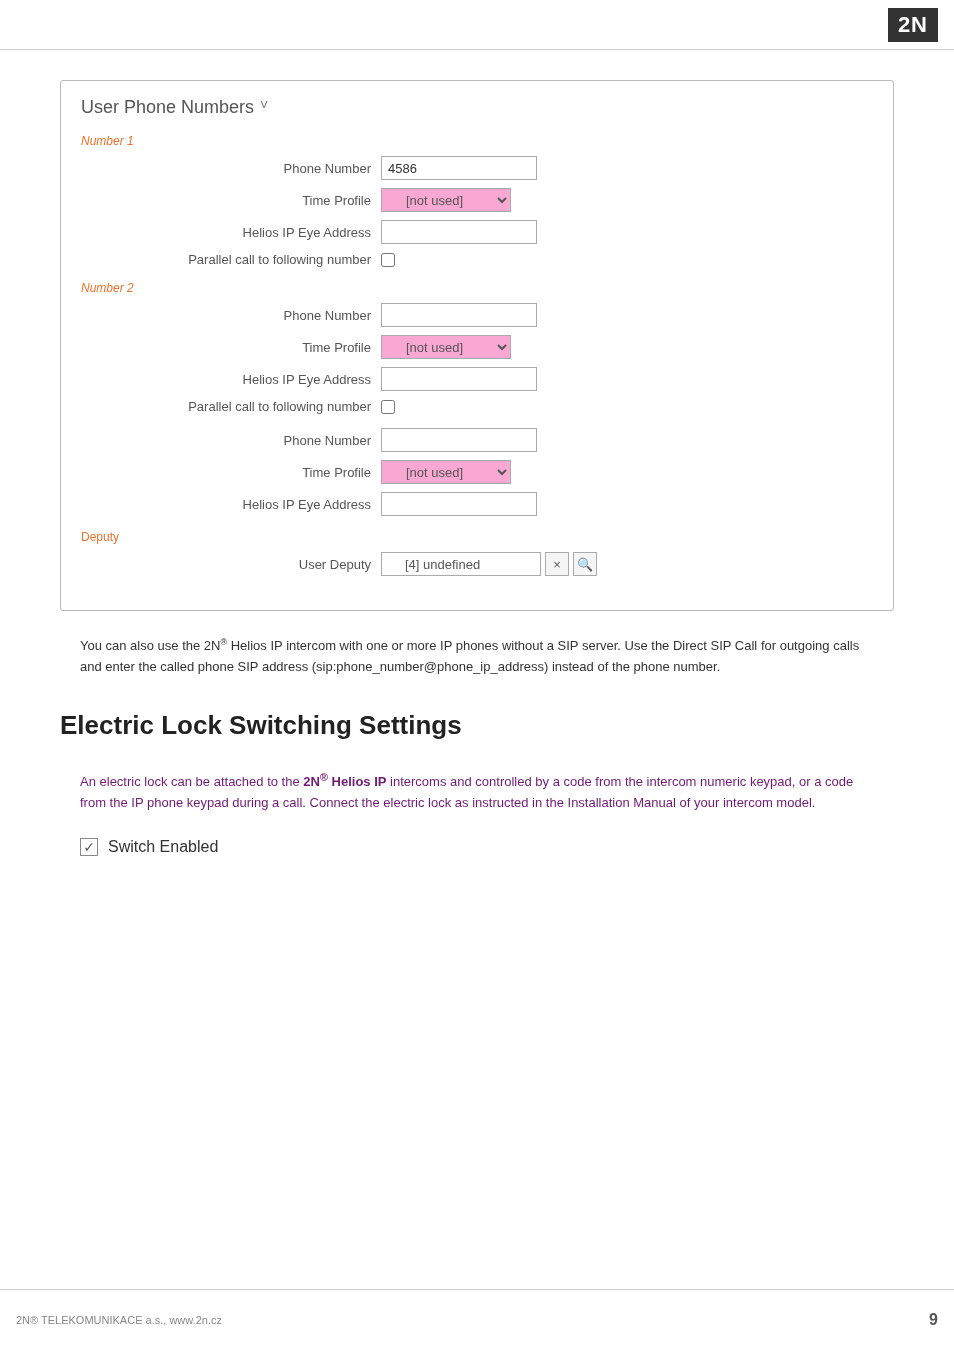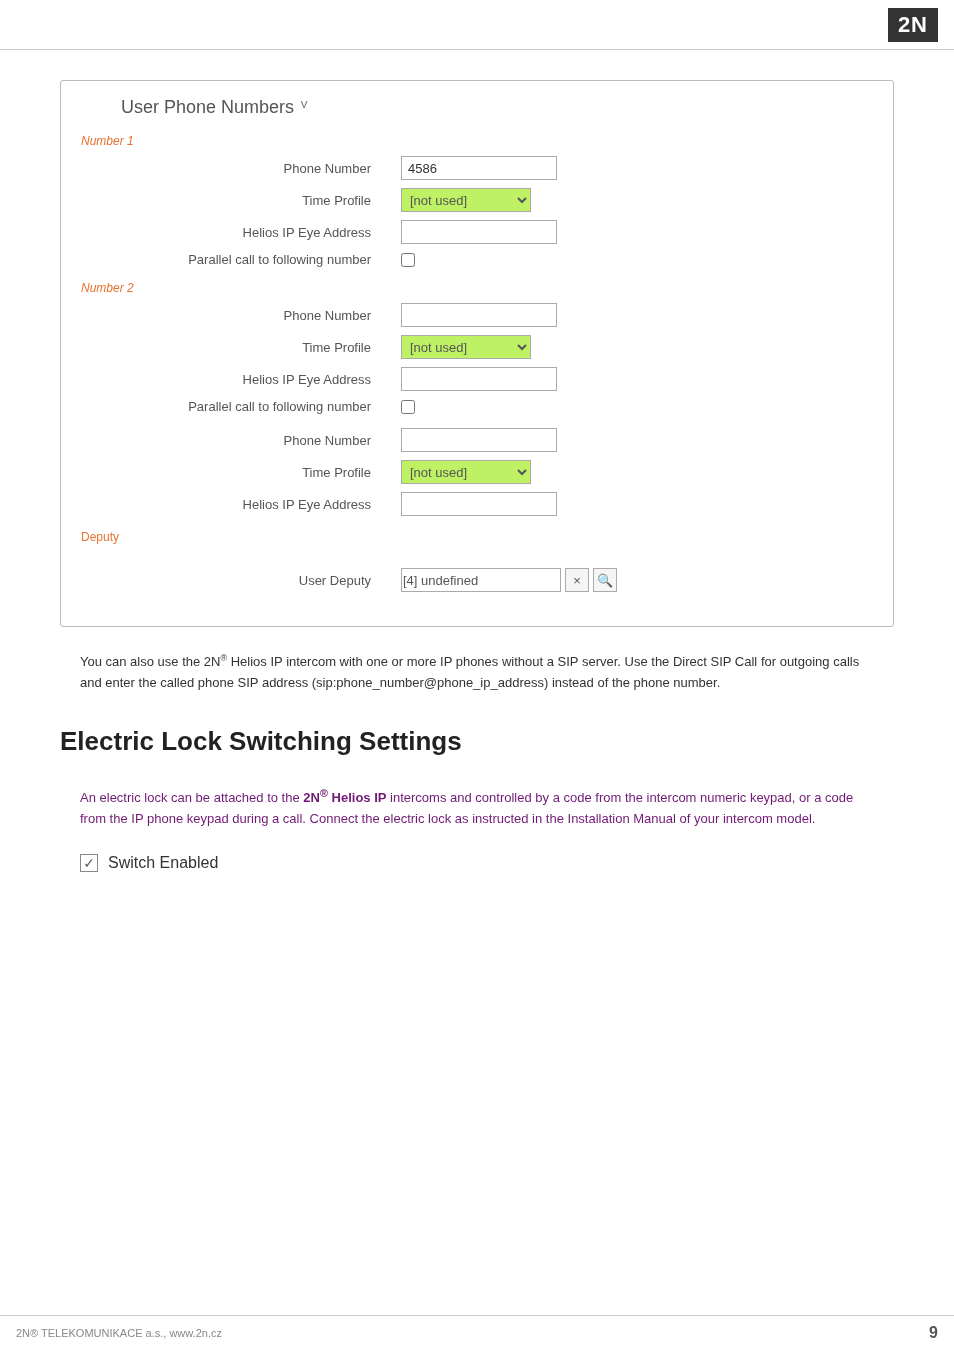--- a/index.html
+++ b/index.html
@@ -46,21 +46,20 @@
 
     
     .section-title {
       font-size: 18px;
       color: #555;
       font-weight: normal;
       margin-bottom: 16px;
       display: flex;
       align-items: flex-start;
       gap: 6px;
-      margin-left: 40px;
     }
     .section-title .chevron {
       font-size: 14px;
       color: #777;
     }
 
     
     .number-group {
       margin-bottom: 14px;
     }
@@ -70,21 +69,20 @@
       margin-bottom: 8px;
       margin-left: 0;
       font-style: italic;
     }
 
     
     .form-row {
       display: flex;
       align-items: center;
       margin-bottom: 8px;
-      gap: 20px;
     }
     .form-label {
       text-align: right;
       width: 300px;
       padding-right: 10px;
       color: #555;
       font-size: 13px;
       flex-shrink: 0;
     }
     .form-input {
@@ -97,51 +95,51 @@
       color: #333;
     }
 
     .form-select-wrap {
       display: flex;
       align-items: center;
       gap: 0;
     }
     .form-select {
       border: 1px solid #aaa;
-      padding: 2px 4px;
+      padding: 2px 20px;
       font-size: 13px;
       height: 24px;
       width: 130px;
-      background: #bef264;
+      background: #f9a8d4;
       color: #555;
       outline: none;
     }
 
     .form-checkbox {
       width: 14px;
       height: 14px;
       border: 1px solid #aaa;
       cursor: pointer;
     }
 
     
     .deputy-label {
       color: #e8732e;
       font-size: 12px;
-      margin-bottom: 24px;
+      margin-bottom: 8px;
     }
 
     .deputy-input-wrap {
       display: flex;
       align-items: center;
       gap: 4px;
     }
     .deputy-input {
       border: 1px solid #aaa;
-      padding: 3px 1px;
+      padding: 3px 23px;
       font-size: 13px;
       height: 24px;
       width: 160px;
       outline: none;
       color: #555;
     }
     .icon-btn {
       border: 1px solid #aaa;
       background: #f5f5f5;
       width: 24px;
@@ -211,21 +209,21 @@
       color: #333;
     }
 
     
     .footer {
       position: absolute;
       bottom: 0;
       left: 0;
       right: 0;
       border-top: 1px solid #ccc;
-      padding: 8px 16px;
+      padding: 21px 16px;
       display: flex;
       justify-content: space-between;
       align-items: center;
       font-size: 11px;
       color: #888;
     }
     .footer-page {
       font-size: 16px;
       font-weight: bold;
       color: #555;

